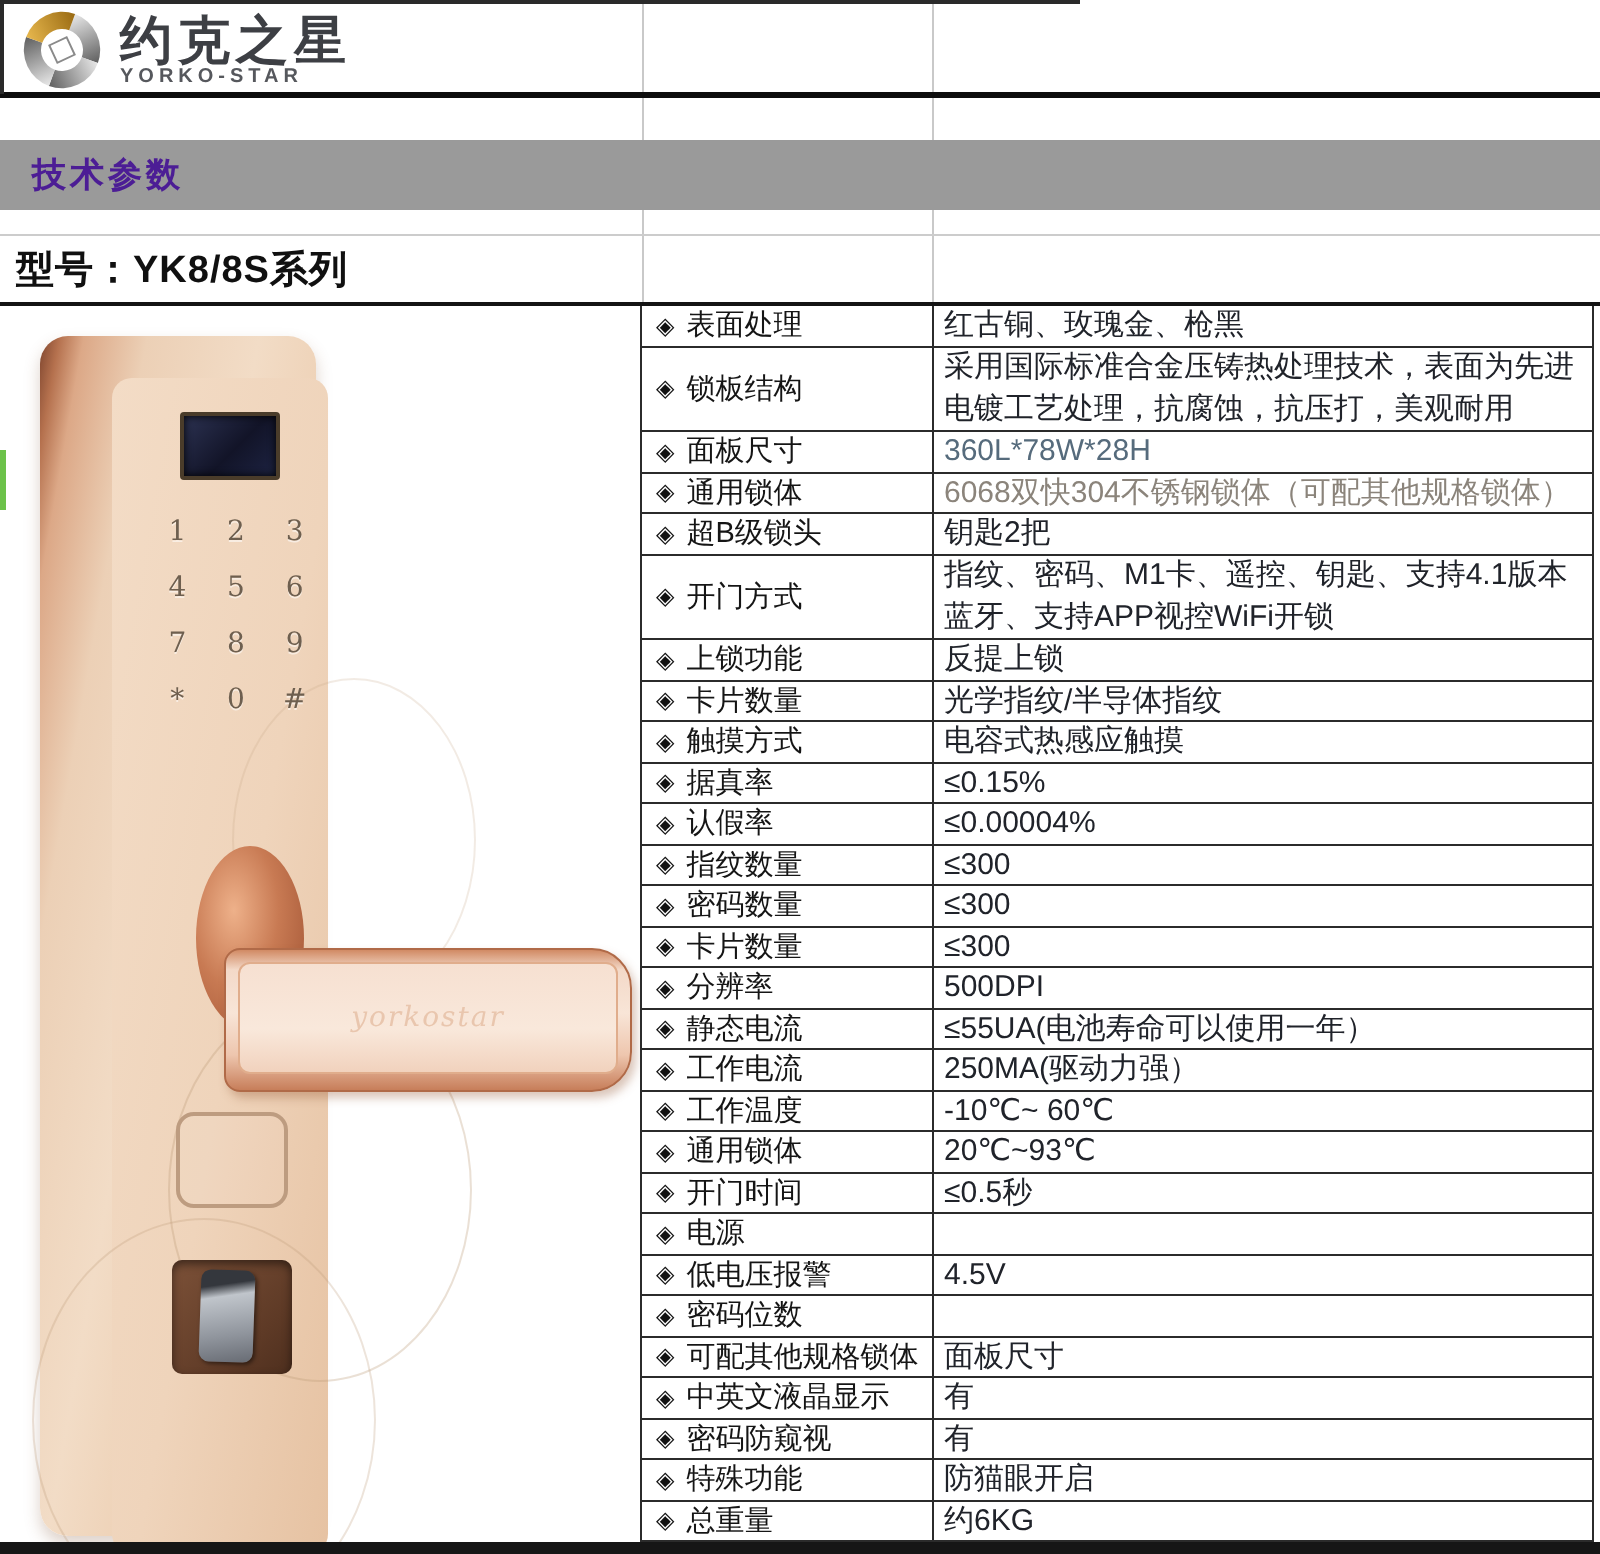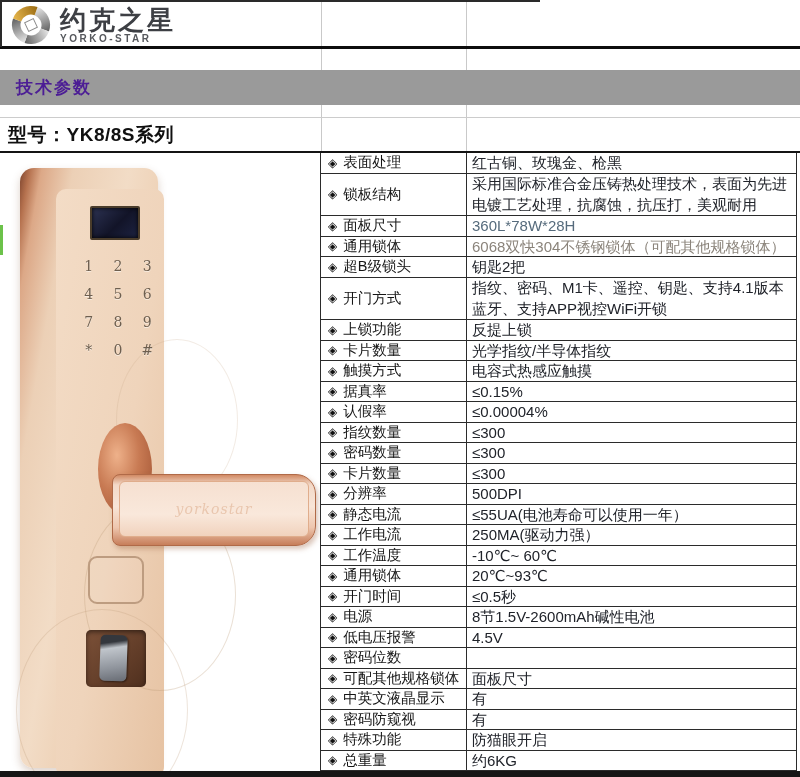--- a/index.html
+++ b/index.html
@@ -302,21 +302,20 @@
             <span class="bullet">◈</span>
             <span>开门时间</span>
           </div>
           <div class="cell cell-value">≤0.5秒</div>
         </div>
         <div class="spec-row">
           <div class="cell cell-label">
             <span class="bullet">◈</span>
             <span>电源</span>
           </div>
-          <div class="cell cell-value">8节1.5V-2600mAh碱性电池</div>
         </div>
         <div class="spec-row">
           <div class="cell cell-label">
             <span class="bullet">◈</span>
             <span>低电压报警</span>
           </div>
           <div class="cell cell-value">4.5V</div>
         </div>
         <div class="spec-row">
           <div class="cell cell-label">

